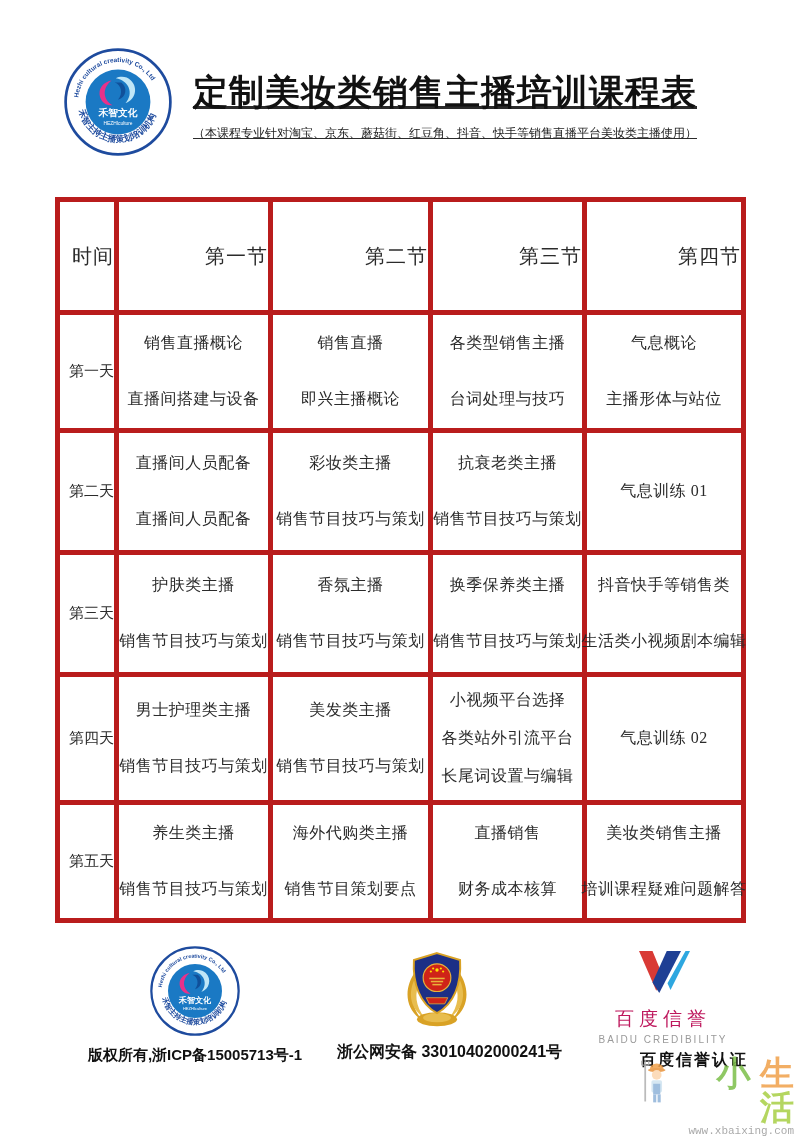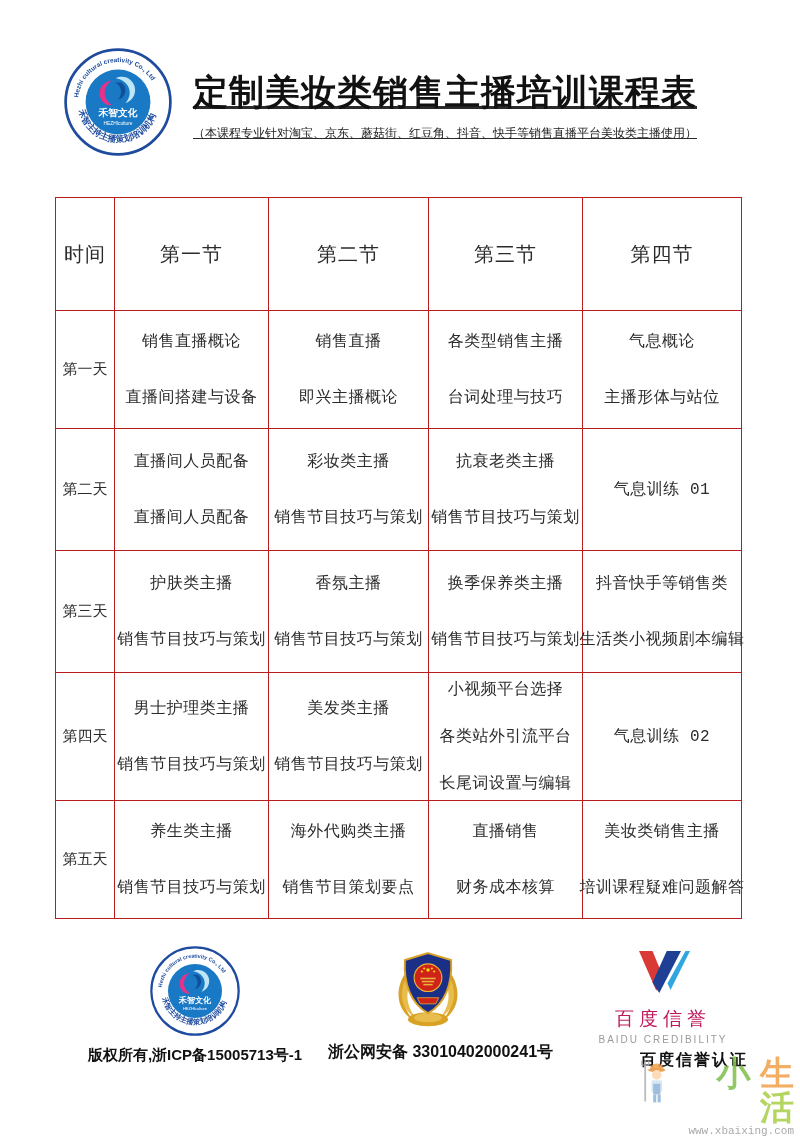--- a/index.html
+++ b/index.html
@@ -9,32 +9,32 @@
   }
   
   .hezhi-logo{position:absolute;}
   .logo-main{left:64px;top:48px;width:108px;height:108px;}
   .title-block{position:absolute;left:185px;top:72px;width:520px;text-align:center;text-decoration:underline;}
   .page-title{font-size:35px;font-weight:bold;letter-spacing:1px;color:#111;margin:0;line-height:1.2;
     font-family:"Liberation Serif","DejaVu Serif",serif;}
   .page-subtitle{margin-top:11px;font-size:12px;color:#222;letter-spacing:0px;white-space:nowrap;}
   
   table.course{position:absolute;left:55px;top:197px;width:686px;border-collapse:collapse;table-layout:fixed;}
-  table.course th, table.course td{border:1px solid #b91c1c;padding:0;vertical-align:middle;text-align:center;font-family:Liberation Mono, monospace;}
+  table.course th, table.course td{border:5px solid #b91c1c;padding:0;vertical-align:middle;text-align:right;}
   table.course th{font-weight:normal;font-size:20px;letter-spacing:1px;}
   tr.hrow{height:113px;}
   tr.r0{height:118px;} tr.r1{height:122px;} tr.r2{height:122px;} tr.r3{height:128px;} tr.r4{height:118px;}
   td.day{font-size:15px;letter-spacing:0px;}
   .cellbox{display:flex;flex-direction:column;align-items:center;justify-content:center;gap:35px;}
-  .cellbox.tight{gap:26px;}
+  .cellbox.tight{gap:17px;}
   .cline{font-size:16px;letter-spacing:0.5px;white-space:nowrap;}
   
   .fblock{position:absolute;text-align:center;}
   .fb-left{left:75px;top:946px;width:240px;}
-  .fb-mid{left:328px;top:946px;width:200px;}
+  .fb-mid{left:337px;top:946px;width:200px;}
   .fb-right{left:578px;top:948px;width:170px;}
   .logo-footer{width:90px;height:90px;display:inline-block;}
   .badge-svg{width:82px;height:80px;display:inline-block;margin-top:4px;}
   .baiduv-svg{width:66px;height:48px;display:inline-block;}
   .ftext{font-family:"Liberation Sans","DejaVu Sans",sans-serif;font-weight:bold;font-size:15px;color:#111;
     white-space:nowrap;margin-top:6px;}
   .fb-mid .ftext{font-size:16px;margin-top:8px;}
   .baidu-name{font-family:"Liberation Sans","DejaVu Sans",sans-serif;color:#be185d;font-size:19px;
     letter-spacing:5px;margin-top:6px;white-space:nowrap;}
   .baidu-en{font-family:"Liberation Sans","DejaVu Sans",sans-serif;color:#9a9a9a;font-size:10px;

